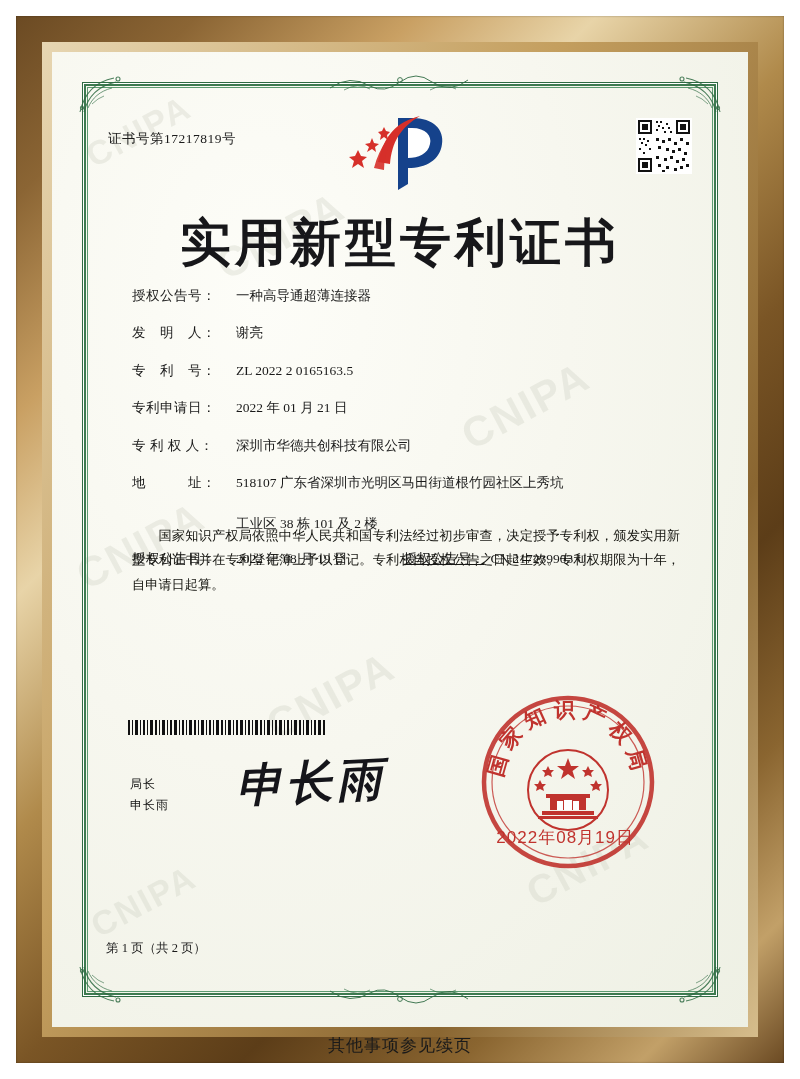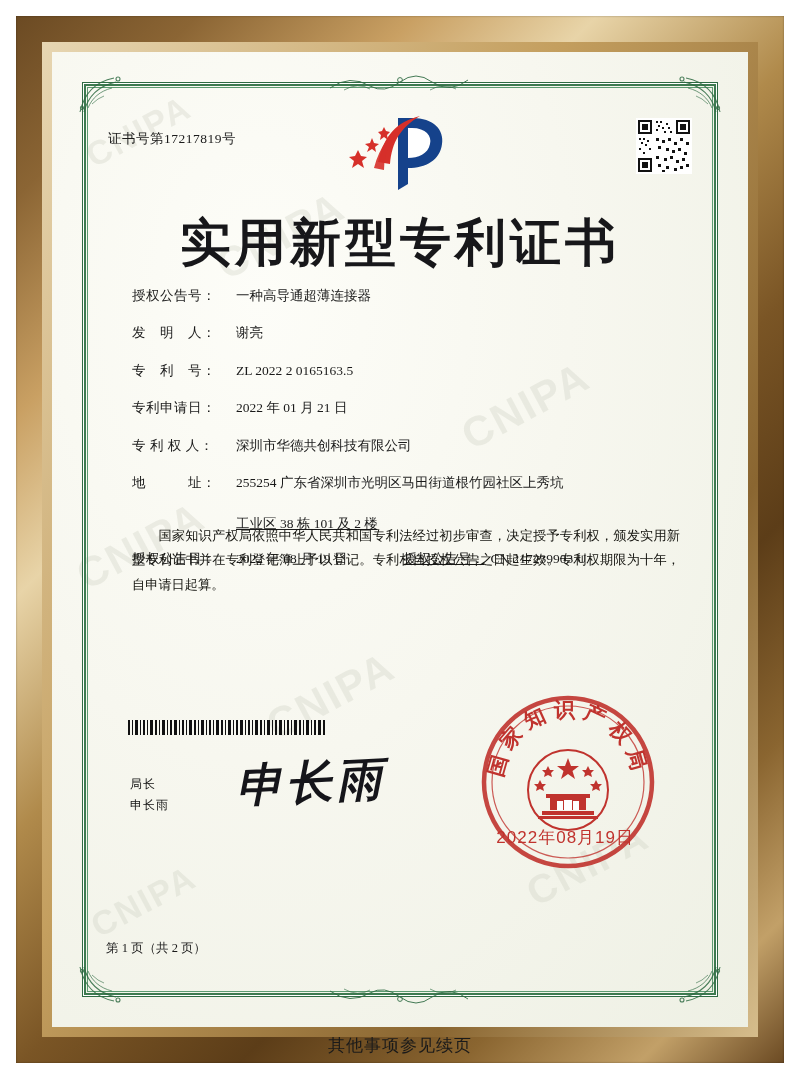--- a/index.html
+++ b/index.html
@@ -195,21 +195,20 @@
   }
   .f-label {
     width: 104px;
     flex: none;
     letter-spacing: .5px;
   }
   .f-value { flex: 1; }
   .addr-line2 {
     margin: 2px 0 0 104px;
     font-size: 13.5px;
-    text-decoration: underline;
   }
   .row-inline { display: flex; align-items: center; }
   .row-inline .seg2 { margin-left: 56px; text-decoration: underline; }
 
   .para {
     position: absolute;
     left: 26px;
     right: 14px;
     top: 420px;
     font-size: 13.2px;
@@ -467,21 +466,21 @@
           <div class="f-value">2022 年 01 月 21 日</div>
         </div>
 
         <div class="field-row">
           <div class="f-label">专 利 权 人：</div>
           <div class="f-value">深圳市华德共创科技有限公司</div>
         </div>
 
         <div class="field-row" style="margin-bottom:20px;">
           <div class="f-label">地　　　址：</div>
-          <div class="f-value">255254 广东省深圳市光明区马田街道根竹园社区上秀坑</div>
+          <div class="f-value">518107 广东省深圳市光明区马田街道根竹园社区上秀坑</div>
         </div>
         <div class="addr-line2">工业区 38 栋 101 及 2 楼</div>
 
         <div class="field-row row-inline" style="margin-top:14px;">
           <div class="f-label">授权公告日：</div>
           <div>2022 年 08 月 19 日</div>
           <div class="seg2">授权公告号：</div>
           <div style="margin-left:6px;">CN 217239903 U</div>
         </div>
       </div>

